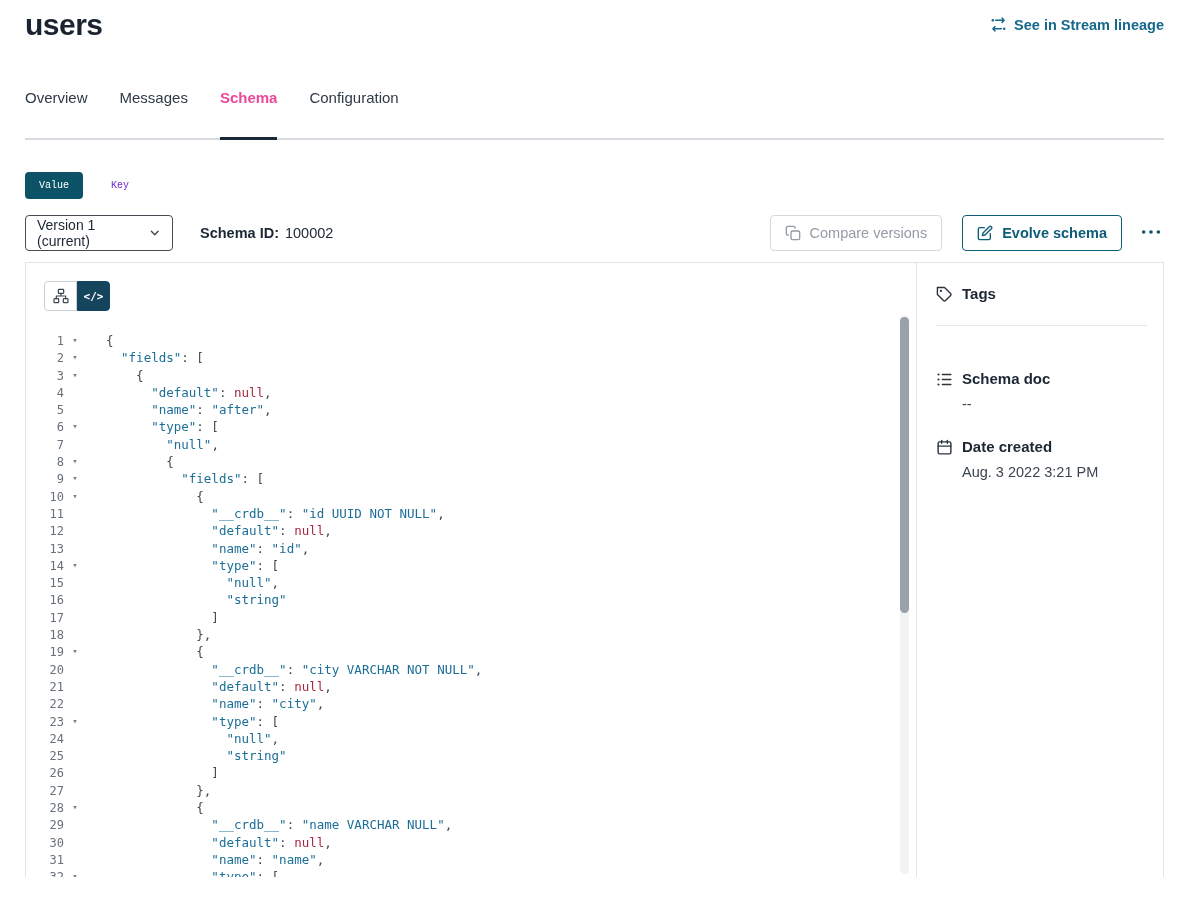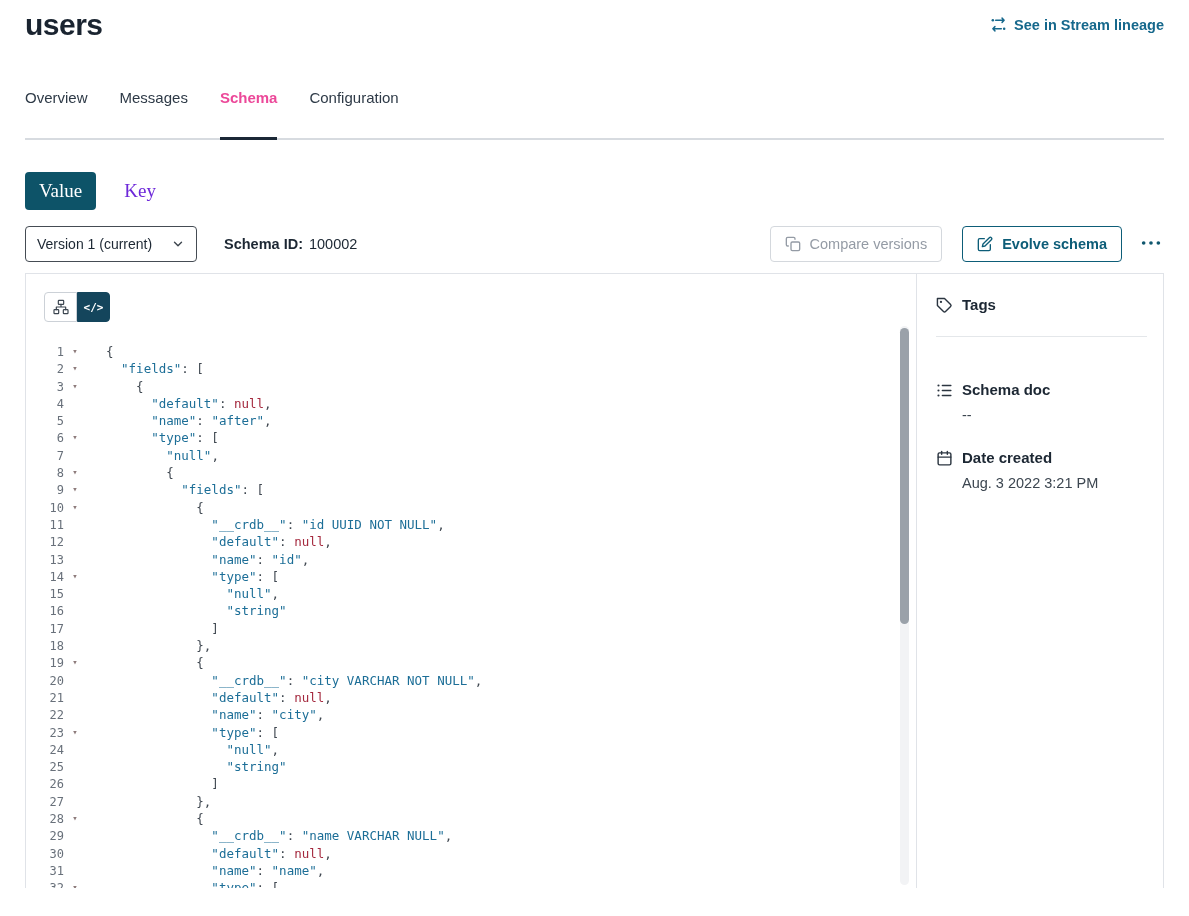--- a/index.html
+++ b/index.html
@@ -24,35 +24,35 @@
   .tabs { margin-top:47px; display:flex; gap:32px; border-bottom:2px solid #d7dbe0; }
   .tab {
     padding-bottom:31px; font-size:15px; color:#2e3a47; cursor:pointer;
     border-bottom:3px solid transparent; margin-bottom:-2px;
   }
   .tab.active { color:#ec4899; font-weight:600; border-bottom-color:var(--tab-active,#1b2836); }
 
   
   .seg { margin-top:32px; display:flex; align-items:center; }
   .seg-btn {
-    border:none; border-radius:4px; padding:8px 14px; font-size:19px; cursor:pointer;
-    font-family:Liberation Serif, serif;
+    border:none; border-radius:4px; padding:8px 14px; font-size:10px; cursor:pointer;
+    font-family:Liberation Mono, monospace;
   }
   .seg-btn.on { background:var(--accent,#0d5368); color:#ffffff; }
   .seg-btn.off { background:transparent; color:#6d28d9; margin-left:14px; }
 
   
   .meta { margin-top:33px; font-size:14.5px; color:#3a4450; display:flex; gap:24px; }
   .meta b { color:#1c2733; font-weight:700; margin-right:5px; }
   .meta a { color:var(--link,#16688c); text-decoration:none; cursor:pointer; }
 
   
   .vbar { margin-top:16px; display:flex; align-items:center; }
   .select {
-    width:172px; height:36px; border:1px solid #454c54; border-radius:4px;
+    width:148px; height:36px; border:1px solid #454c54; border-radius:4px;
     display:flex; align-items:center; justify-content:space-between; padding:0 11px;
     font-size:14px; color:#1c2733; cursor:pointer; background:#fff;
   }
   .select svg { width:14px; height:14px; color:#3c444d; }
   .schema-id { margin-left:27px; font-size:14.5px; }
   .schema-id b { font-weight:700; margin-right:6px; }
   .vbar .spacer { flex:1; }
   .btn {
     height:36px; display:inline-flex; align-items:center; gap:9px; padding:0 14px;
     border-radius:4px; background:#fff; font-size:14.5px; cursor:pointer; font-family:inherit;

